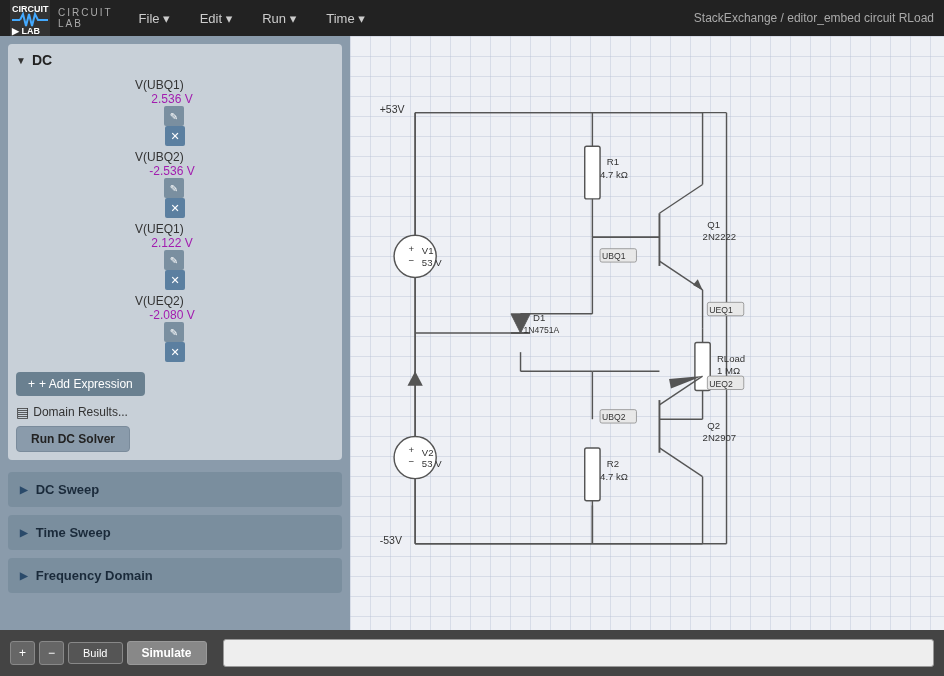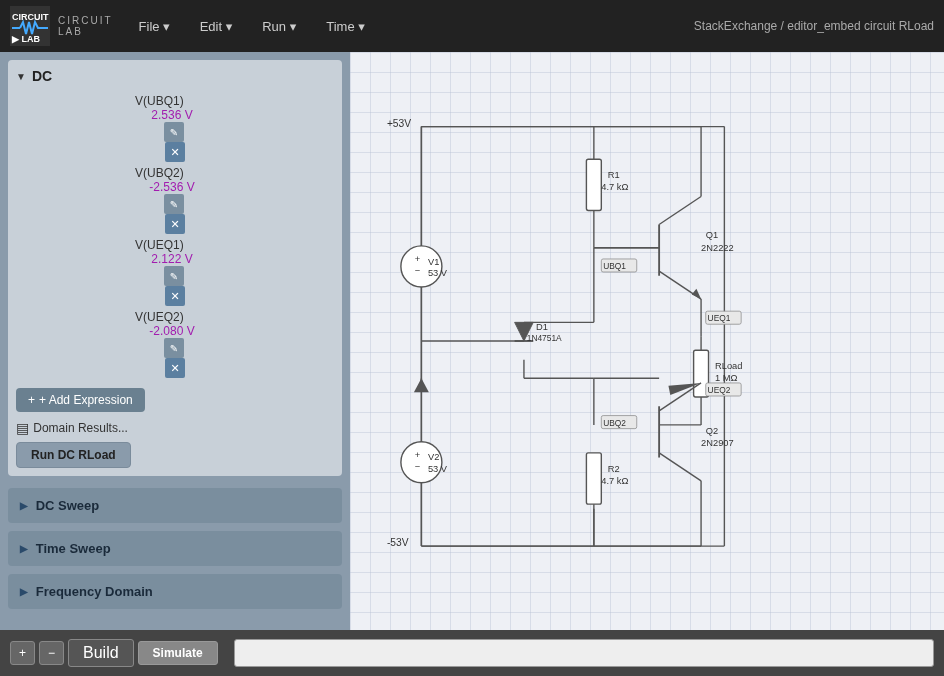--- a/index.html
+++ b/index.html
@@ -1,20 +1,20 @@
 <!DOCTYPE html>
 <html><head>
   <meta charset="utf-8">
   <style>
     * { box-sizing: border-box; margin: 0; padding: 0; }
     body { font-family: Arial, sans-serif; font-size: 12px; background: #555; width: 944px; height: 676px; overflow: hidden; display: flex; flex-direction: column; }
 
     
     #topbar {
-      display: flex; align-items: center; background: #222; height: 52px; padding: 0 10px; flex-shrink: 0;
+      display: flex; align-items: center; background: #222; height: 36px; padding: 0 10px; flex-shrink: 0;
     }
     #logo-area {
       display: flex; align-items: center; margin-right: 20px;
     }
     #logo-icon {
       width: 40px; height: 40px; margin-right: 8px;
     }
     #logo-text { color: white; font-size: 18px; font-weight: bold; line-height: 1.1; }
     #logo-text span { display: block; font-size: 10px; font-weight: normal; letter-spacing: 2px; color: #aaa; }
     .menu-item {
@@ -80,21 +80,21 @@
     #circuit-svg { width: 100%; height: 100%; }
 
     
     #bottombar {
       background: #444; height: 46px; display: flex; align-items: center; padding: 0 10px; flex-shrink: 0;
     }
     .bottom-btn {
       background: #666; color: white; border: 1px solid #888; border-radius: 3px;
       padding: 4px 8px; cursor: pointer; font-size: 12px; margin-right: 4px;
     }
-    #build-btn { background: #555; color: white; border: 1px solid #888; border-radius: 3px; padding: 4px 14px; cursor: pointer; font-size: 16px; margin-right: 4px; }
+    #build-btn { background: #555; color: white; border: 1px solid #888; border-radius: 3px; padding: 4px 14px; cursor: pointer; font-size: 11px; margin-right: 4px; }
     #simulate-btn { background: #888; color: white; border: 1px solid #999; border-radius: 3px; padding: 4px 14px; cursor: pointer; font-size: 12px; margin-right: 16px; font-weight: bold; }
     #search-bar { flex: 1; background: #eee; border: 1px solid #999; border-radius: 3px; height: 28px; padding: 0 8px; font-size: 12px; color: #333; }
   </style>
 </head>
 <body>
 
 <div id="topbar">
   <div id="logo-area">
 
     <svg id="logo-icon" viewBox="0 0 40 40" xmlns="http://www.w3.org/2000/svg">
@@ -162,21 +162,21 @@
         <span>+ Add Expression</span>
       </button>
 
       <div id="export-results">
         <span class="icon">▤</span>
         <span>Domain Results...</span>
       </div>
 
       <div style="margin-top:6px;">
         <button id="run-dc-btn">
-          <span>Run DC RLoad</span>
+          <span>Run DC Solver</span>
         </button>
       </div>
     </div>
 
     <div class="collapsible-section">
       <span class="collapsible-arrow">▶</span>
       <span>DC Sweep</span>
     </div>
 
     <div class="collapsible-section">

